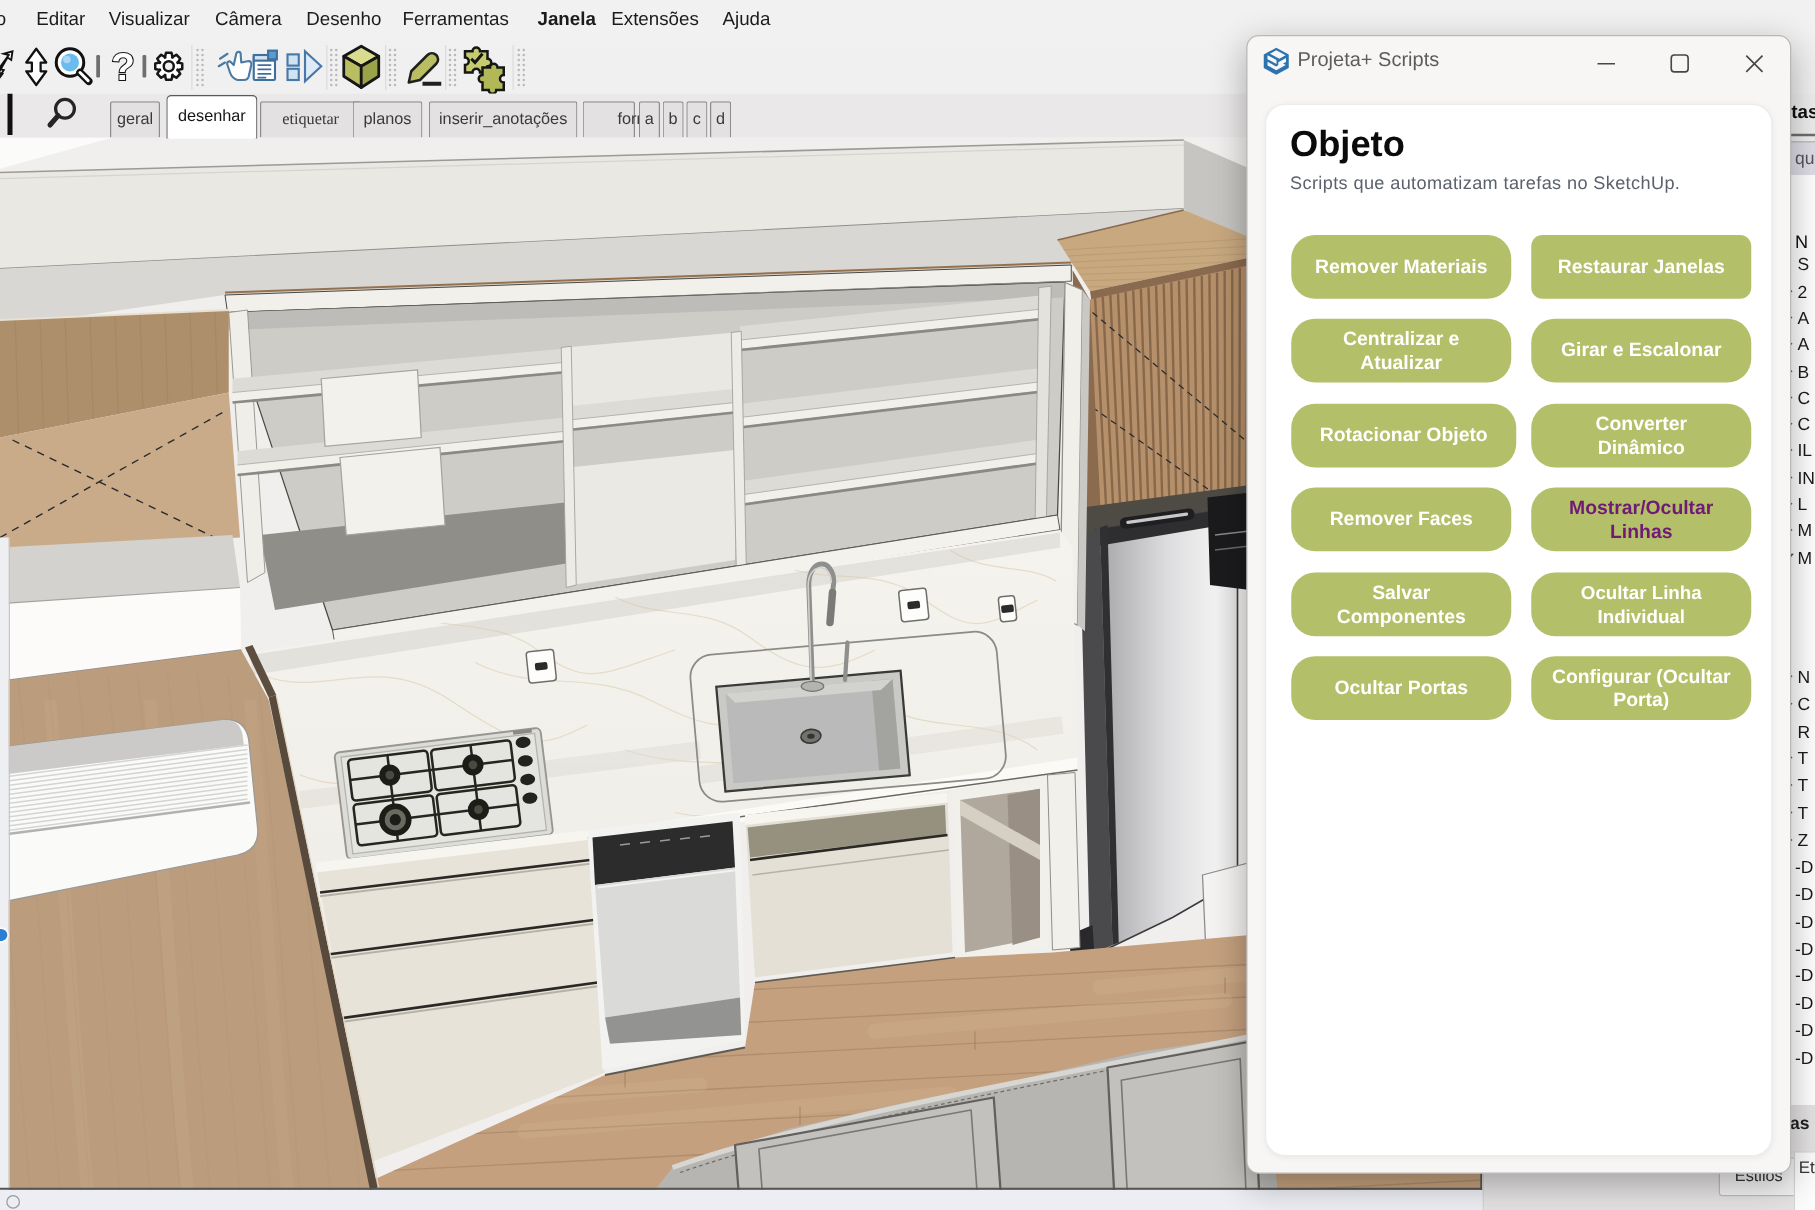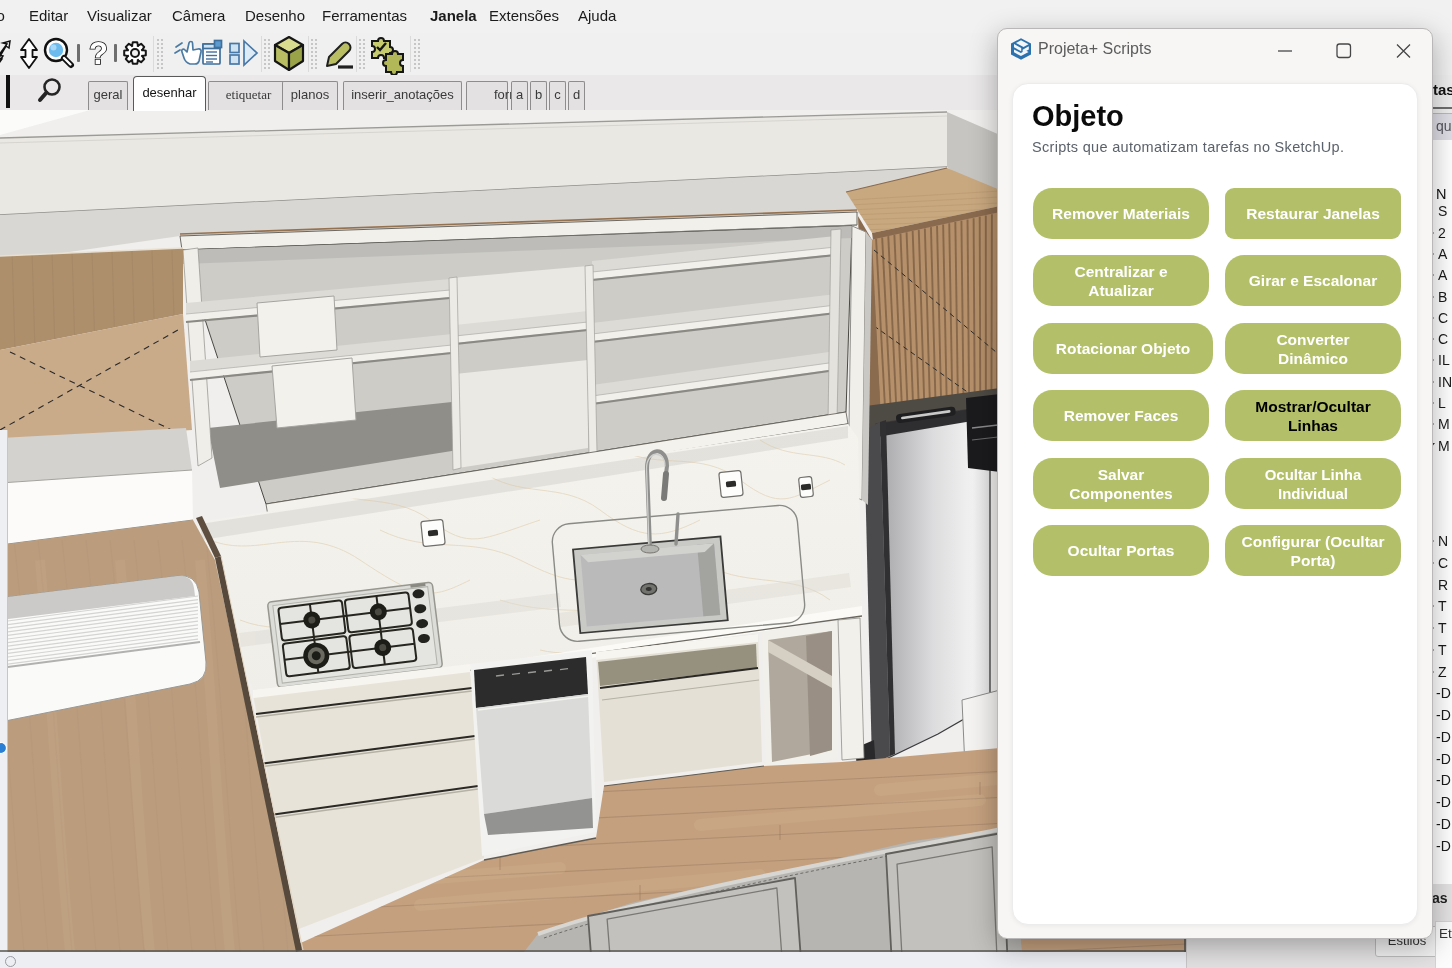--- a/index.html
+++ b/index.html
@@ -628,20 +628,20 @@
       <div style="position:absolute;left:19px;top:16px;font-size:29px;font-weight:bold;color:#0b0b0b;">Objeto</div>
       <div style="position:absolute;left:19px;top:55px;font-size:14.5px;color:#5b626b;letter-spacing:0.3px;">Scripts que automatizam tarefas no SketchUp.</div>
       <div id="btngrid">
       <div style="position:absolute;left:20px;top:104px;width:176px;height:51px;background:#b4c069;border-radius:19px;color:#ffffff;font-weight:bold;font-size:15.5px;line-height:19px;display:flex;align-items:center;justify-content:center;text-align:center;">Remover Materiais</div>
       <div style="position:absolute;left:212px;top:104px;width:176px;height:51px;background:#b4c069;border-radius:9px;color:#ffffff;font-weight:bold;font-size:15.5px;line-height:19px;display:flex;align-items:center;justify-content:center;text-align:center;">Restaurar Janelas</div>
       <div style="position:absolute;left:20px;top:171px;width:176px;height:51px;background:#b4c069;border-radius:19px;color:#ffffff;font-weight:bold;font-size:15.5px;line-height:19px;display:flex;align-items:center;justify-content:center;text-align:center;">Centralizar e<br>Atualizar</div>
       <div style="position:absolute;left:212px;top:171px;width:176px;height:51px;background:#b4c069;border-radius:19px;color:#ffffff;font-weight:bold;font-size:15.5px;line-height:19px;display:flex;align-items:center;justify-content:center;text-align:center;">Girar e Escalonar</div>
       <div style="position:absolute;left:20px;top:239px;width:180px;height:51px;background:#b4c069;border-radius:19px;color:#ffffff;font-weight:bold;font-size:15.5px;line-height:19px;display:flex;align-items:center;justify-content:center;text-align:center;">Rotacionar Objeto</div>
       <div style="position:absolute;left:212px;top:239px;width:176px;height:51px;background:#b4c069;border-radius:19px;color:#ffffff;font-weight:bold;font-size:15.5px;line-height:19px;display:flex;align-items:center;justify-content:center;text-align:center;">Converter<br>Dinâmico</div>
       <div style="position:absolute;left:20px;top:306px;width:176px;height:51px;background:#b4c069;border-radius:19px;color:#ffffff;font-weight:bold;font-size:15.5px;line-height:19px;display:flex;align-items:center;justify-content:center;text-align:center;">Remover Faces</div>
-      <div style="position:absolute;left:212px;top:306px;width:176px;height:51px;background:#b4c069;border-radius:19px;color:#000000;font-weight:bold;font-size:15.5px;line-height:19px;display:flex;align-items:center;justify-content:center;text-align:center;">Mostrar/Ocultar<br>Linhas</div>
+      <div style="position:absolute;left:212px;top:306px;width:176px;height:51px;background:#b4c069;border-radius:19px;color:#701a75;font-weight:bold;font-size:15.5px;line-height:19px;display:flex;align-items:center;justify-content:center;text-align:center;">Mostrar/Ocultar<br>Linhas</div>
       <div style="position:absolute;left:20px;top:374px;width:176px;height:51px;background:#b4c069;border-radius:19px;color:#ffffff;font-weight:bold;font-size:15.5px;line-height:19px;display:flex;align-items:center;justify-content:center;text-align:center;">Salvar<br>Componentes</div>
       <div style="position:absolute;left:212px;top:374px;width:176px;height:51px;background:#b4c069;border-radius:19px;color:#ffffff;font-weight:bold;font-size:15px;line-height:19px;display:flex;align-items:center;justify-content:center;text-align:center;">Ocultar Linha<br>Individual</div>
       <div style="position:absolute;left:20px;top:441px;width:176px;height:51px;background:#b4c069;border-radius:19px;color:#ffffff;font-weight:bold;font-size:15.5px;line-height:19px;display:flex;align-items:center;justify-content:center;text-align:center;">Ocultar Portas</div>
       <div style="position:absolute;left:212px;top:441px;width:176px;height:51px;background:#b4c069;border-radius:19px;color:#ffffff;font-weight:bold;font-size:15.5px;line-height:19px;display:flex;align-items:center;justify-content:center;text-align:center;">Configurar (Ocultar<br>Porta)</div>
       </div>
     </div>
   </div>
 
 </body></html>

